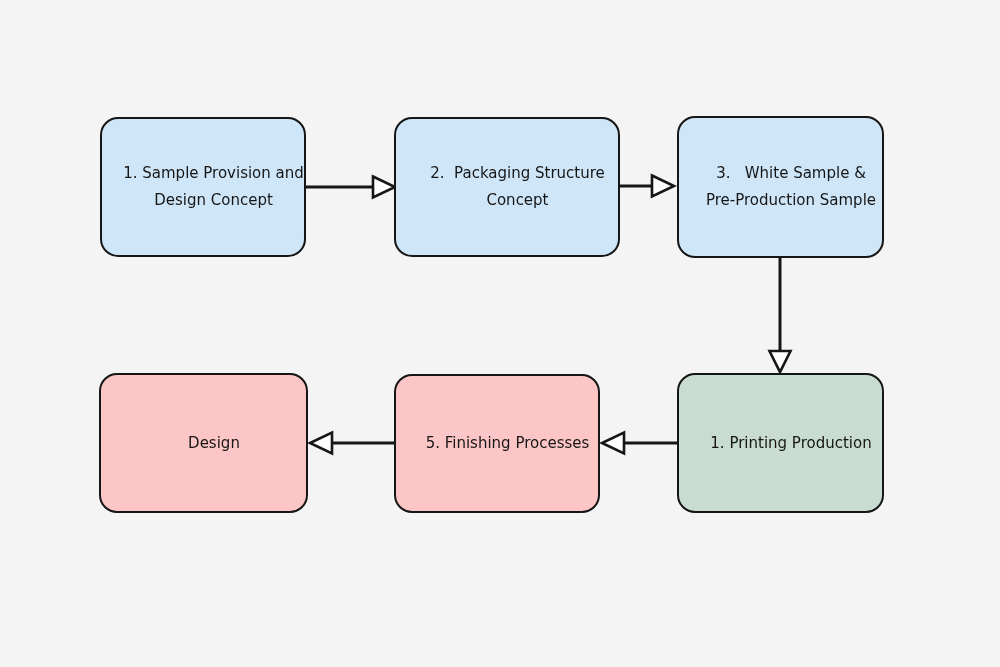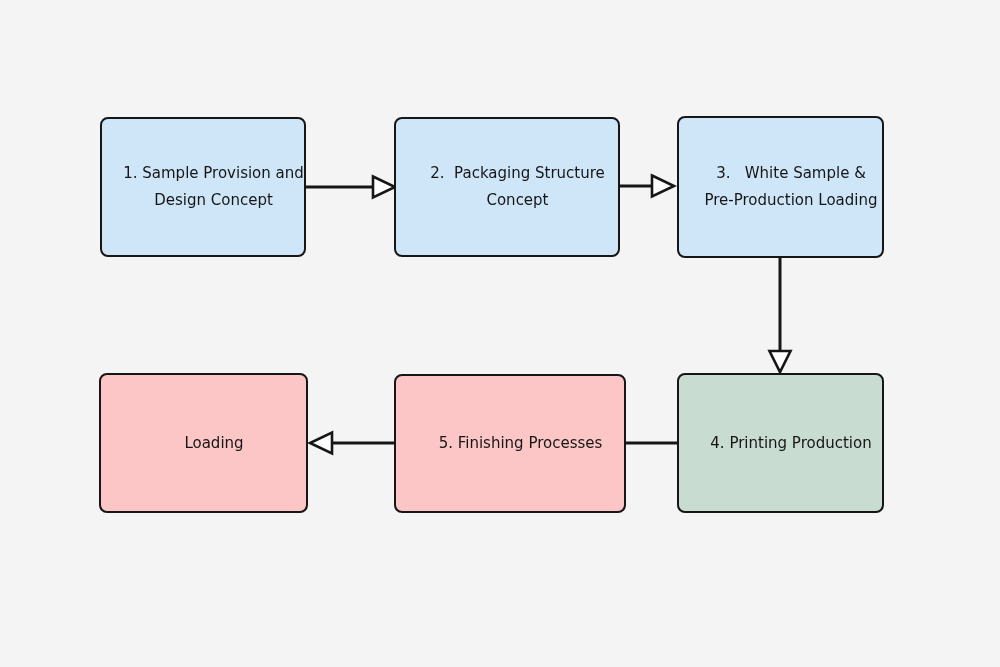--- a/index.html
+++ b/index.html
@@ -19,40 +19,40 @@
     position: absolute;
     left: 0; top: 0;
     width: 1000px;
     height: 667px;
     pointer-events: none;
   }
   .node {
     position: absolute;
     box-sizing: border-box;
     border: 2.5px solid #161616;
-    border-radius: 8px;
+    border-radius: 18px;
     display: flex;
     flex-direction: column;
     justify-content: center;
     align-items: center;
     text-align: center;
     color: #161616;
     font-size: 15px;
     line-height: 27px;
     padding-left: 21px;
   }
   .node-line {
     display: block;
     white-space: pre;
   }
   .n1 { left: 100px; top: 117px; width: 206px; height: 140px; }
   .n2 { left: 394px; top: 117px; width: 226px; height: 140px; }
   .n3 { left: 677px; top: 116px; width: 207px; height: 142px; }
   .n4 { left: 677px; top: 373px; width: 207px; height: 140px; }
-  .n5 { left: 394px; top: 374px; width: 232px; height: 139px; }
+  .n5 { left: 394px; top: 374px; width: 206px; height: 139px; }
   .n6 { left: 99px;  top: 373px; width: 209px; height: 140px; }
 </style>
 </head>
 <body>
 
 <div class="canvas">
 
   <svg class="edges-layer" width="1000" height="667" viewBox="0 0 1000 667">
     <g>
       <line x1="306" y1="187" x2="373" y2="187" stroke="#161616" stroke-width="3"></line>
@@ -81,30 +81,30 @@
     <span class="node-line">Design Concept</span>
   </div>
 
   <div class="node n2" style="background-color: rgb(207, 230, 248);">
     <span class="node-line">2.  Packaging Structure</span>
     <span class="node-line">Concept</span>
   </div>
 
   <div class="node n3" style="background-color: rgb(207, 230, 248);">
     <span class="node-line">3.   White Sample &amp;</span>
-    <span class="node-line">Pre-Production Loading</span>
+    <span class="node-line">Pre-Production Sample</span>
   </div>
 
   <div class="node n4" style="background-color: rgb(200, 220, 209);">
-    <span class="node-line">4. Printing Production</span>
+    <span class="node-line">1. Printing Production</span>
     <span class="node-line"></span>
   </div>
 
   <div class="node n5" style="background-color: rgb(252, 198, 198);">
     <span class="node-line">5. Finishing Processes</span>
     <span class="node-line"></span>
   </div>
 
   <div class="node n6" style="background-color: rgb(252, 198, 198);">
-    <span class="node-line">Loading</span>
+    <span class="node-line">Design</span>
   </div>
 
 </div>
 
 </body></html>

